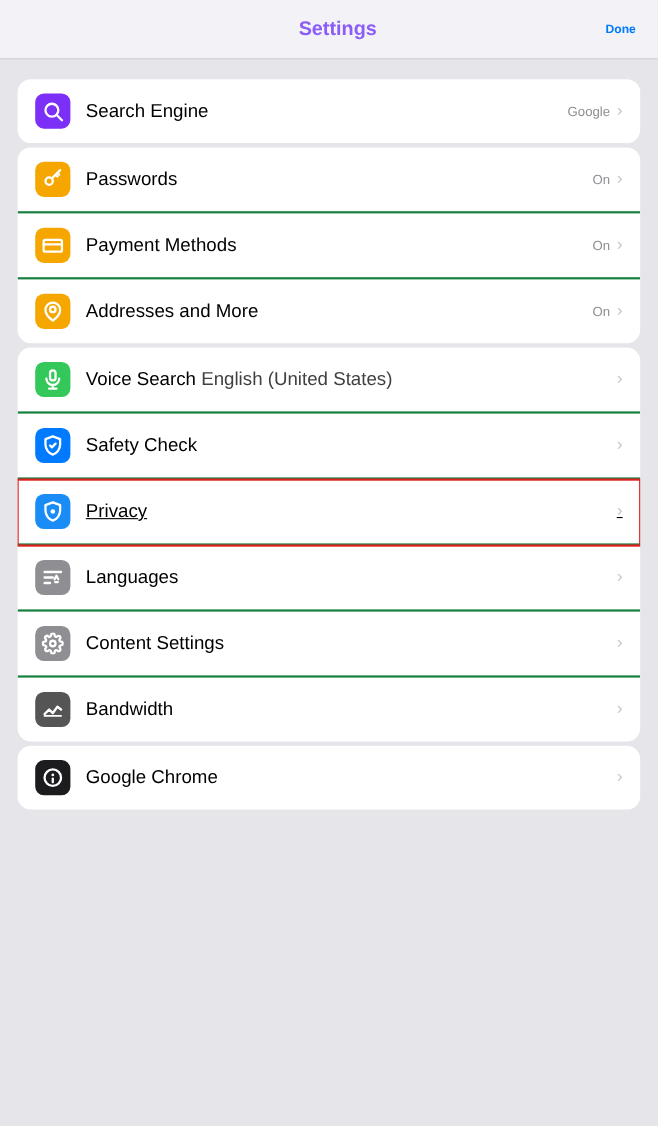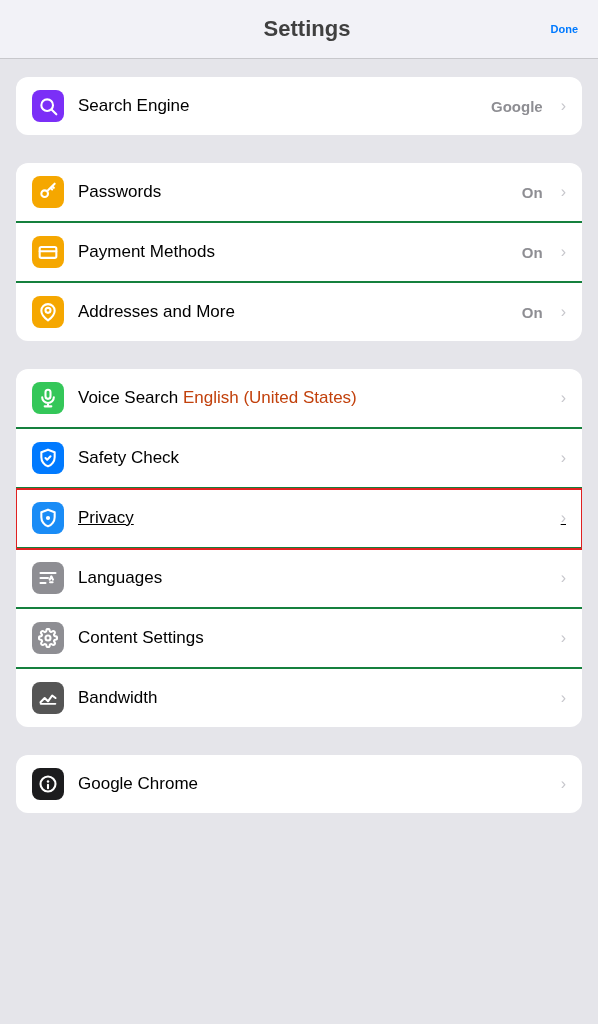--- a/index.html
+++ b/index.html
@@ -13,40 +13,40 @@
     .header {
       background: #f2f2f7;
       display: flex;
       align-items: center;
       justify-content: center;
       padding: 16px 20px;
       position: relative;
       border-bottom: 1px solid #c8c8cc;
     }
     .header-title {
-      font-size: 22px;
+      font-size: 18px;
       font-weight: 600;
-      color: #404040;
+      color: #8b5cf6;
       margin-left: 16px;
     }
     .header-done {
       position: absolute;
       right: 20px;
       font-size: 11px;
       font-weight: 700;
       color: #007aff;
       background: none;
       border: none;
       cursor: pointer;
     }
     .content {
       padding: 18px 16px;
       display: flex;
       flex-direction: column;
-      gap: 28px;
+      gap: 4px;
     }
     .section {
       background: #fff;
       border-radius: 12px;
       overflow: hidden;
     }
     .row {
       display: flex;
       align-items: center;
       padding: 13px 16px;
@@ -69,24 +69,23 @@
     .icon-wrap svg {
       width: 20px;
       height: 20px;
     }
     .row-label {
       flex: 1;
       font-size: 17px;
       color: #000;
     }
     .row-value {
-      font-size: 15px;
+      font-size: 12px;
       color: #8e8e93;
-      margin-right: 16px;
-      font-weight: bold;
+      margin-right: 4px;
     }
     .chevron {
       color: #c7c7cc;
       font-size: 16px;
       margin-left: 2px;
     }
     
     .toggle {
       width: 51px;
       height: 31px;
@@ -181,21 +180,21 @@
         </div>
       </div>
       <div class="section">
         <div class="row">
           <div class="icon-wrap bg-green">
             <svg viewBox="0 0 24 24" fill="none" stroke="white" stroke-width="2.5" stroke-linecap="round" stroke-linejoin="round">
               <rect x="9" y="2" width="6" height="11" rx="3"></rect>
               <path d="M19 11a7 7 0 0 1-14 0M12 19v3M8 22h8"></path>
             </svg>
           </div>
-          <span class="row-label">Voice Search <span style="color:#c2410c">English (United States)</span></span>
+          <span class="row-label">Voice Search <span style="color:#404040">English (United States)</span></span>
           <span class="chevron">›</span>
         </div>
         <div class="row">
           <div class="icon-wrap bg-blue">
             <svg viewBox="0 0 24 24" fill="none" stroke="white" stroke-width="2.5" stroke-linecap="round" stroke-linejoin="round">
               <path d="M12 2l8 3v6c0 5-3.5 9.7-8 11-4.5-1.3-8-6-8-11V5z"></path>
               <polyline points="9 12 11 14 15 10"></polyline>
             </svg>
           </div>
           <span class="row-label">Safety Check</span>

